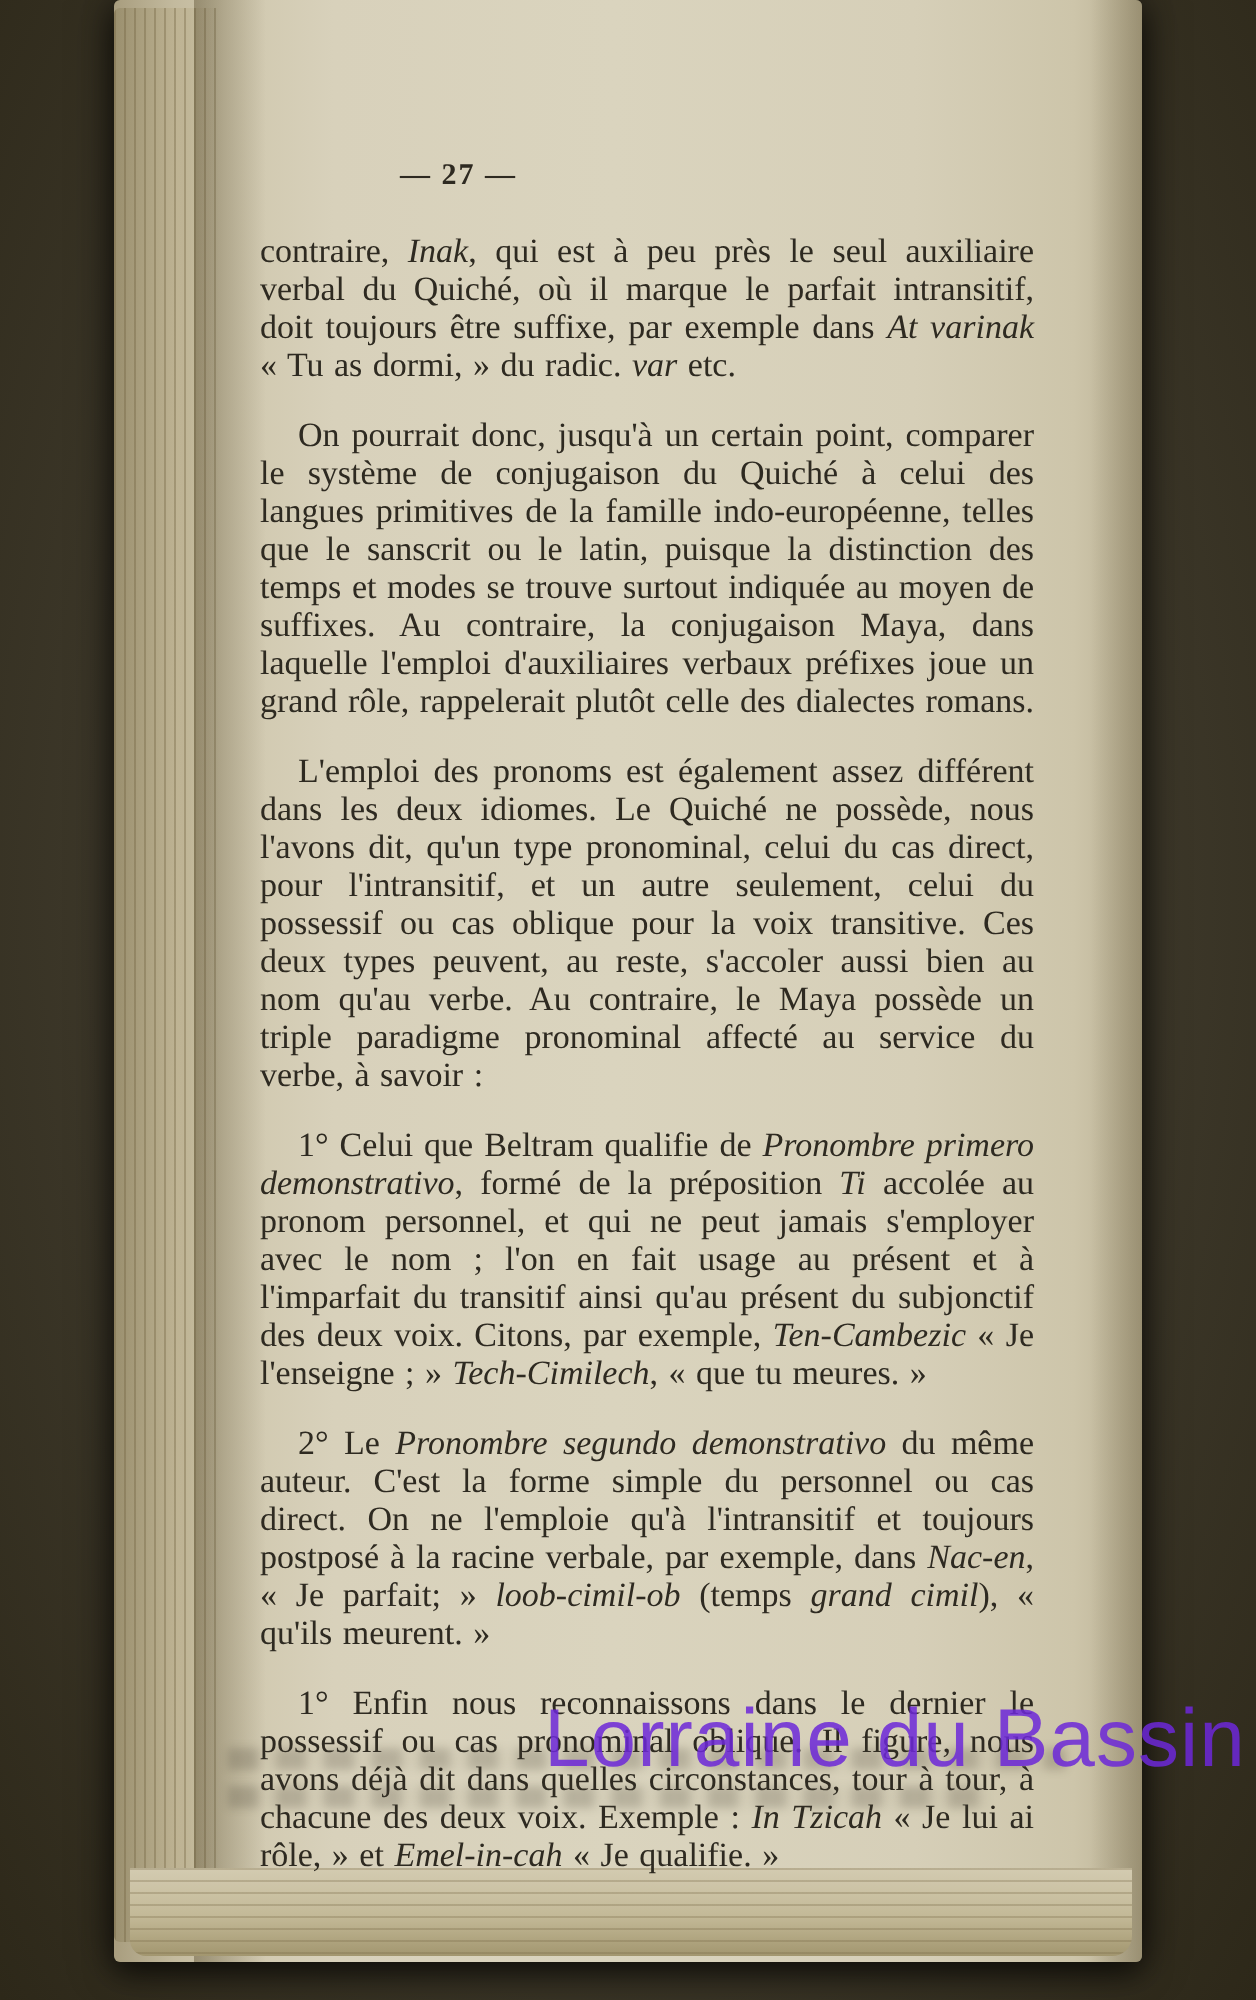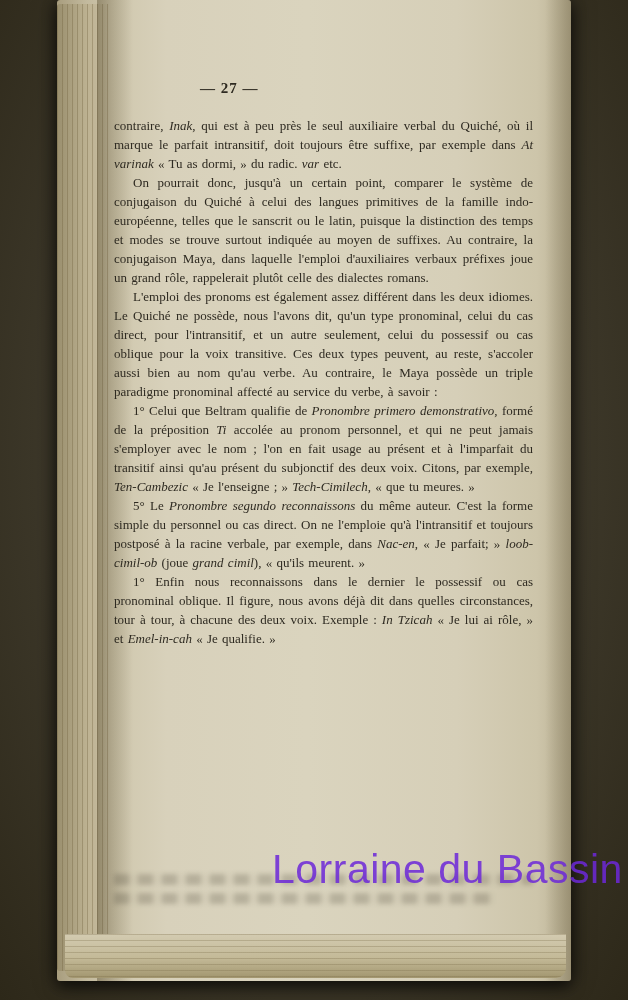--- a/index.html
+++ b/index.html
@@ -43,22 +43,22 @@
   }
   .page-content {
     position:absolute; left:57px; top:80px; width:419px;
     color:#2e2a21;
   }
   .page-number {
     font-size:15px; font-weight:bold; letter-spacing:1px;
     width:-moz-fit-content; width:fit-content; margin:0 0 19px 86px;
   }
   .text-block p {
-    margin:0; text-align:justify;
-    font-size:13px; line-height:19px; text-indent:19px;
+    margin:16px; text-align:justify;
+    font-size:17px; line-height:19px; text-indent:19px;
     word-spacing:1px;
   }
   .text-block p.no-indent { text-indent:0; }
   .text-block i { font-style:italic; }
   .smear-inline {
     display:inline-block; width:118px; height:10px; vertical-align:baseline;
     background: repeating-linear-gradient(90deg,
       rgba(72,66,52,.45) 0 13px, rgba(72,66,52,.08) 13px 21px);
     filter: blur(2px); opacity:.75;
   }
@@ -87,21 +87,21 @@
   <div class="right-edge-shade"></div>
   <div class="page-edges-bottom"></div>
 
   <div class="page-content">
     <div class="page-number">— 27 —</div>
     <div class="text-block">
         <p class="no-indent"><span>contraire, </span><i>Inak</i><span>, qui est à peu près le seul auxiliaire verbal du Quiché, où il marque le parfait intransitif, doit toujours être suffixe, par exemple dans </span><i>At varinak</i><span> « Tu as dormi, » du radic. </span><i>var</i><span> etc.</span></p>
         <p><span>On pourrait donc, jusqu'à un certain point, comparer le système de conjugaison du Quiché à celui des langues primitives de la famille indo-européenne, telles que le sanscrit ou le latin, puisque la distinction des temps et modes se trouve surtout indiquée au moyen de suffixes. Au contraire, la conjugaison Maya, dans laquelle l'emploi d'auxiliaires verbaux préfixes joue un grand rôle, rappelerait plutôt celle des dialectes romans.</span></p>
         <p><span>L'emploi des pronoms est également assez différent dans les deux idiomes. Le Quiché ne possède, nous l'avons dit, qu'un type pronominal, celui du cas direct, pour l'intransitif, et un autre seulement, celui du possessif ou cas oblique pour la voix transitive. Ces deux types peuvent, au reste, s'accoler aussi bien au nom qu'au verbe. Au contraire, le Maya possède un triple paradigme pronominal affecté au service du verbe, à savoir :</span></p>
         <p><span>1° Celui que Beltram qualifie de </span><i>Pronombre primero demonstrativo</i><span>, formé de la préposition </span><i>Ti</i><span> accolée au pronom personnel, et qui ne peut jamais s'employer avec le nom ; l'on en fait usage au présent et à l'imparfait du transitif ainsi qu'au présent du subjonctif des deux voix. Citons, par exemple, </span><i>Ten-Cambezic</i><span> « Je l'enseigne ; » </span><i>Tech-Cimilech</i><span>, « que tu meures. »</span></p>
-        <p><span>5° Le </span><i>Pronombre segundo reconnaissons</i><span> du même auteur. C'est la forme simple du personnel ou cas direct. On ne l'emploie qu'à l'intransitif et toujours postposé à la racine verbale, par exemple, dans </span><i>Nac-en</i><span>, « Je parfait; » </span><i>loob-cimil-ob</i><span> (joue </span><i>grand cimil</i><span>), « qu'ils meurent. »</span></p>
+        <p><span>2° Le </span><i>Pronombre segundo demonstrativo</i><span> du même auteur. C'est la forme simple du personnel ou cas direct. On ne l'emploie qu'à l'intransitif et toujours postposé à la racine verbale, par exemple, dans </span><i>Nac-en</i><span>, « Je parfait; » </span><i>loob-cimil-ob</i><span> (temps </span><i>grand cimil</i><span>), « qu'ils meurent. »</span></p>
         <p><span>1° Enfin nous reconnaissons dans le dernier le possessif ou cas pronominal oblique. Il figure, nous avons déjà dit dans quelles circonstances, tour à tour, à chacune des deux voix. Exemple : </span><i>In Tzicah</i><span> « Je lui ai rôle, » et </span><i>Emel-in-cah</i><span> « Je qualifie. »</span></p>
       </div>
   </div>
 
   <div class="smear-line one"></div>
   <div class="smear-line two"></div>
 </div>
 
 <div class="watermark">Lorraine du Bassin</div>
 

